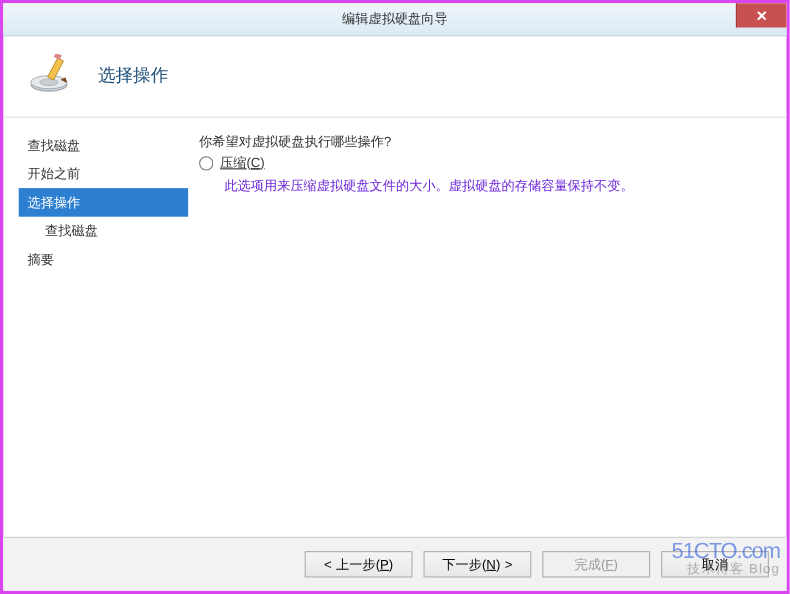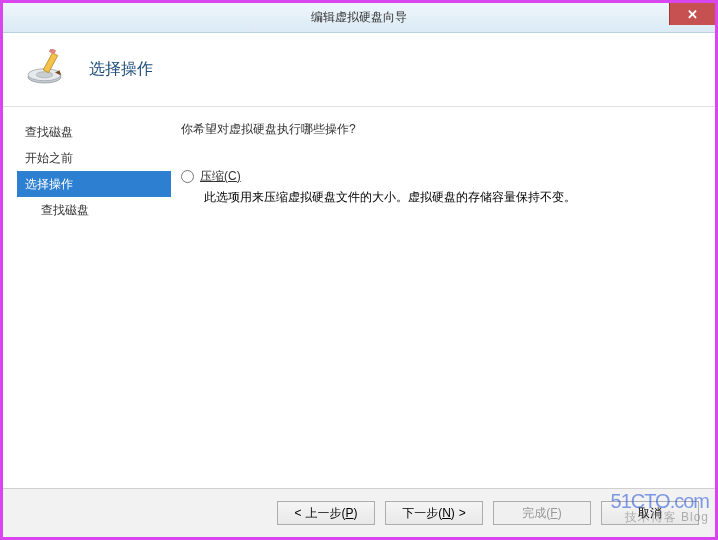--- a/index.html
+++ b/index.html
@@ -10,24 +10,24 @@
 .close-btn { position: absolute; right: 0; top: 0; width: 46px; height: 22px; background: #c75050; color: #fff; display: flex; align-items: center; justify-content: center; font-size: 13px; font-weight: bold; cursor: pointer; border-left: 1px solid #a03838; }
 .header-section { display: flex; align-items: center; padding: 16px 22px; border-bottom: 1px solid #ddd; gap: 16px; }
 .header-icon svg { width: 48px; height: 38px; }
 .header-title { font-size: 16px; color: #1e4e79; }
 .body { flex: 1; display: flex; overflow: hidden; }
 .sidebar { width: 168px; padding: 12px 0 12px 14px; }
 .sidebar-item { padding: 4px 8px 4px 8px; color: #333; cursor: pointer; line-height: 18px; }
 .sidebar-item.indent { padding-left: 24px; }
 .sidebar-item.active { background: #2d7fd2; color: #fff; }
 .content { flex: 1; padding: 14px 20px 10px 10px; color: #333; }
-.prompt { margin-bottom: 30px; }
+.prompt { margin-bottom: 2px; }
 .option { margin-bottom: 16px; }
 .option-row { display: flex; align-items: center; gap: 6px; text-decoration: underline; }
-.option-desc { margin: 4px 0 0 23px; color: #000000; }
+.option-desc { margin: 4px 0 0 23px; color: #6d28d9; }
 input[type=radio] { width: 13px; height: 13px; accent-color: #2d7fd2; }
 .access { text-decoration: underline; }
 .footer { border-top: 1px solid #d0d0d0; padding: 12px 16px; display: flex; justify-content: flex-end; gap: 10px; background: #f2f2f2; }
 .btn { min-width: 98px; height: 24px; border: 1px solid #adadad; background: linear-gradient(#f5f5f5,#e8e8e8); font-size: 12px; cursor: pointer; padding: 0 10px; display: inline-flex; align-items: center; justify-content: center; gap: 4px; }
 .btn[disabled] { color: #999; cursor: default; background: #f0f0f0; }
 .watermark { position: absolute; right: 6px; bottom: 14px; color: #555; opacity: 0.55; font-family: Arial, sans-serif; pointer-events: none; text-align: right; line-height: 1; }
 .watermark .big { font-size: 20px; font-weight: 400; letter-spacing: -1px; color: #1d4ed8; }
 .watermark .sub { font-size: 12px; letter-spacing: 1px; color: #777; }
 </style>
 </head>
@@ -54,20 +54,21 @@
     </span>
     <div class="header-title">选择操作</div>
   </div>
 
   <div class="body">
     <div class="sidebar">
       <div class="sidebar-item">查找磁盘</div>
       <div class="sidebar-item">开始之前</div>
       <div class="sidebar-item active">选择操作</div>
       <div class="sidebar-item indent">查找磁盘</div>
+      <div class="sidebar-item">摘要</div>
     </div>
 
     <div class="content">
       <div class="prompt">你希望对虚拟硬盘执行哪些操作?</div>
 
       <div class="option">
         <label class="option-row">
           <input type="radio" name="action" style="">
           <span>
             <span>压缩</span><span>(</span><span class="access">C</span><span>)</span>

